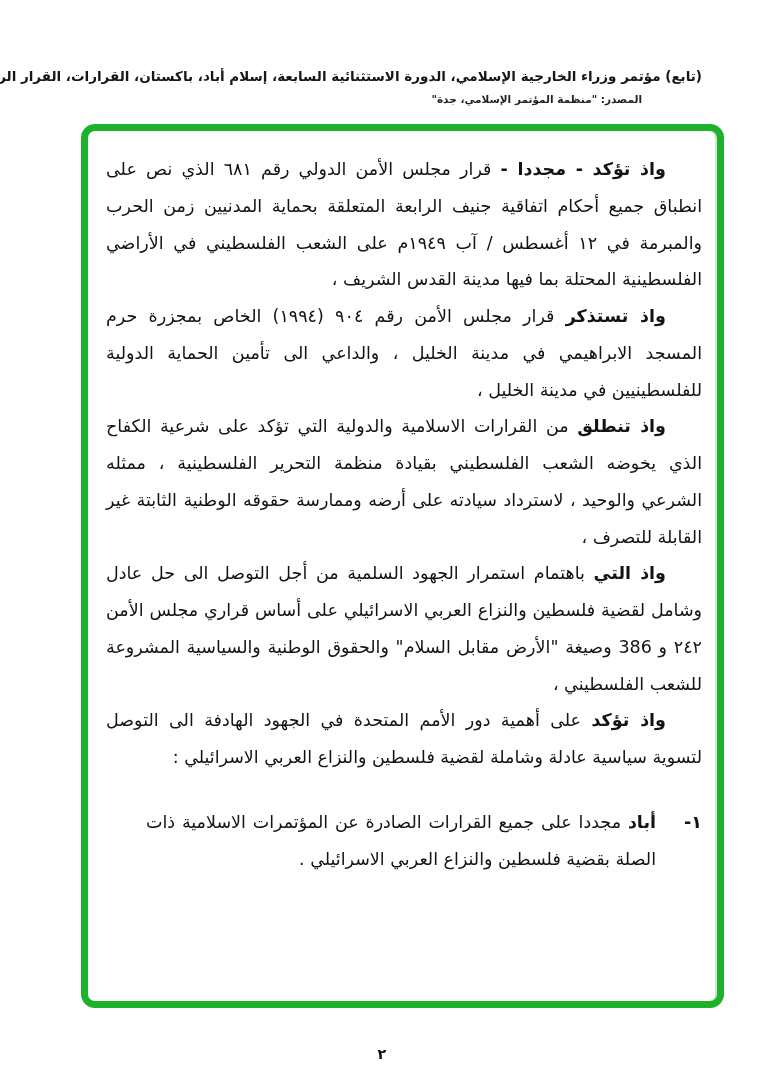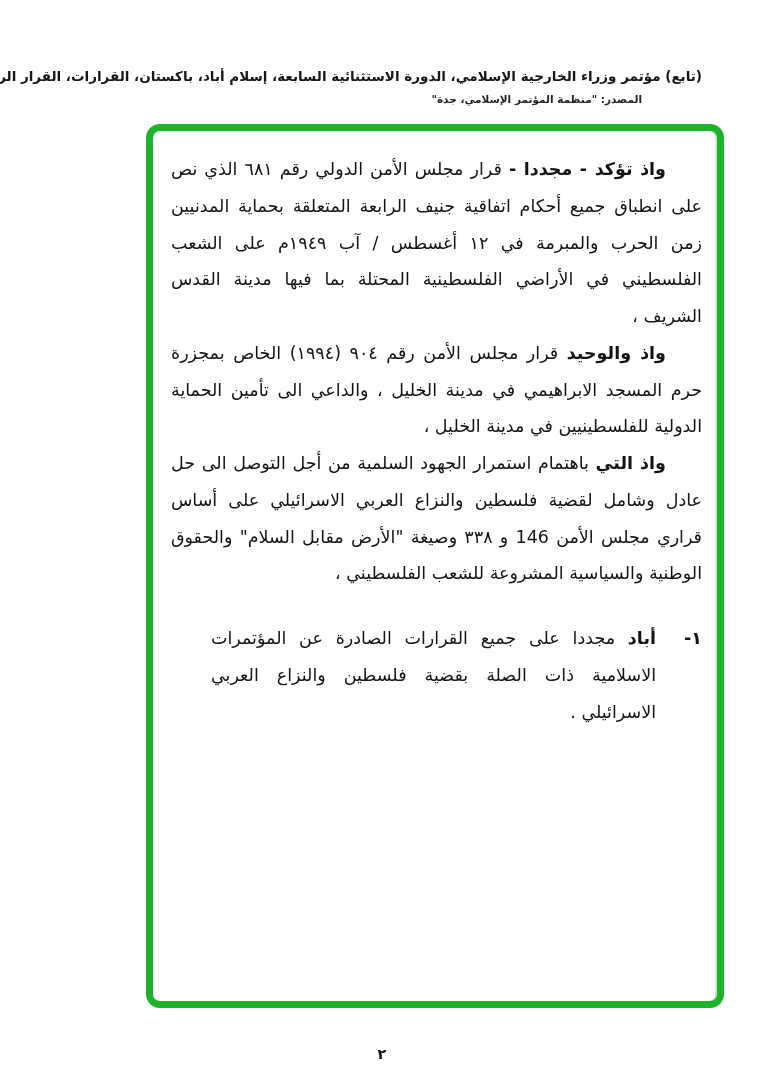--- a/index.html
+++ b/index.html
@@ -31,21 +31,21 @@
   .header-line2 {
     font-size: 10.5px;
     font-weight: bold;
     margin-top: 9px;
     margin-right: 60px;
     color: #222222;
   }
   
   .frame {
     box-sizing: border-box;
-    width: 578px;
+    width: 643px;
     height: 884px;
     margin: 19px 40px 0 42px;
     border: 7px solid #1cb32b;
     border-radius: 14px;
     padding: 20px 15px 8px 18px;
     box-shadow: inset -2px 0 0 rgba(0, 90, 10, 0.18);
     overflow: hidden;
     background: #ffffff;
   }
   
@@ -94,26 +94,28 @@
 
   <div class="header">
     <div class="header-line1"><span>(تابع) مؤتمر وزراء الخارجية الإسلامي، الدورة الاستثنائية السابعة، إسلام أباد، باكستان، القرارات، القرار الرقم</span> </div>
     <div class="header-line2">المصدر: "منظمة المؤتمر الإسلامي، جدة"</div>
   </div>
 
   <div class="frame">
 
     <p class="para"><b>واذ تؤكد - مجددا -</b> <span>قرار مجلس الأمن الدولي رقم ٦٨١ الذي نص على انطباق جميع أحكام اتفاقية جنيف الرابعة المتعلقة بحماية المدنيين زمن الحرب والمبرمة في ١٢ أغسطس / آب ١٩٤٩م على الشعب الفلسطيني في الأراضي الفلسطينية المحتلة بما فيها مدينة القدس الشريف ،</span></p>
 
-    <p class="para"><b>واذ والوحيد</b> <span>قرار مجلس الأمن رقم ٩٠٤ (١٩٩٤) الخاص بمجزرة حرم المسجد الابراهيمي في مدينة الخليل ، والداعي الى تأمين الحماية الدولية للفلسطينيين في مدينة الخليل ،</span></p>
+    <p class="para"><b>واذ تستذكر</b> <span>قرار مجلس الأمن رقم ٩٠٤ (١٩٩٤) الخاص بمجزرة حرم المسجد الابراهيمي في مدينة الخليل ، والداعي الى تأمين الحماية الدولية للفلسطينيين في مدينة الخليل ،</span></p>
 
 
+    <p class="para"><b>واذ تنطلق</b> <span>من القرارات الاسلامية والدولية التي تؤكد على شرعية الكفاح الذي يخوضه الشعب الفلسطيني بقيادة منظمة التحرير الفلسطينية ، ممثله الشرعي والوحيد ، لاسترداد سيادته على أرضه وممارسة حقوقه الوطنية الثابتة غير القابلة للتصرف ،</span></p>
 
-    <p class="para"><b>واذ التي</b> <span>باهتمام استمرار الجهود السلمية من أجل التوصل الى حل عادل وشامل لقضية فلسطين والنزاع العربي الاسرائيلي على أساس قراري مجلس الأمن 146 و ٣٣٨ وصيغة "الأرض مقابل السلام" والحقوق الوطنية والسياسية المشروعة للشعب الفلسطيني ،</span></p>
+    <p class="para"><b>واذ التي</b> <span>باهتمام استمرار الجهود السلمية من أجل التوصل الى حل عادل وشامل لقضية فلسطين والنزاع العربي الاسرائيلي على أساس قراري مجلس الأمن ٢٤٢ و 386 وصيغة "الأرض مقابل السلام" والحقوق الوطنية والسياسية المشروعة للشعب الفلسطيني ،</span></p>
 
+    <p class="para"><b>واذ تؤكد</b> <span>على أهمية دور الأمم المتحدة في الجهود الهادفة الى التوصل لتسوية سياسية عادلة وشاملة لقضية فلسطين والنزاع العربي الاسرائيلي :</span></p>
 
     <div class="list-item">
       <span class="item-number">١-</span>
       <div class="item-text"><b>أباد</b> <span>مجددا على جميع القرارات الصادرة عن المؤتمرات الاسلامية ذات الصلة بقضية فلسطين والنزاع العربي الاسرائيلي .</span></div>
     </div>
 
   </div>
 
   <div class="footer">٢</div>
 

